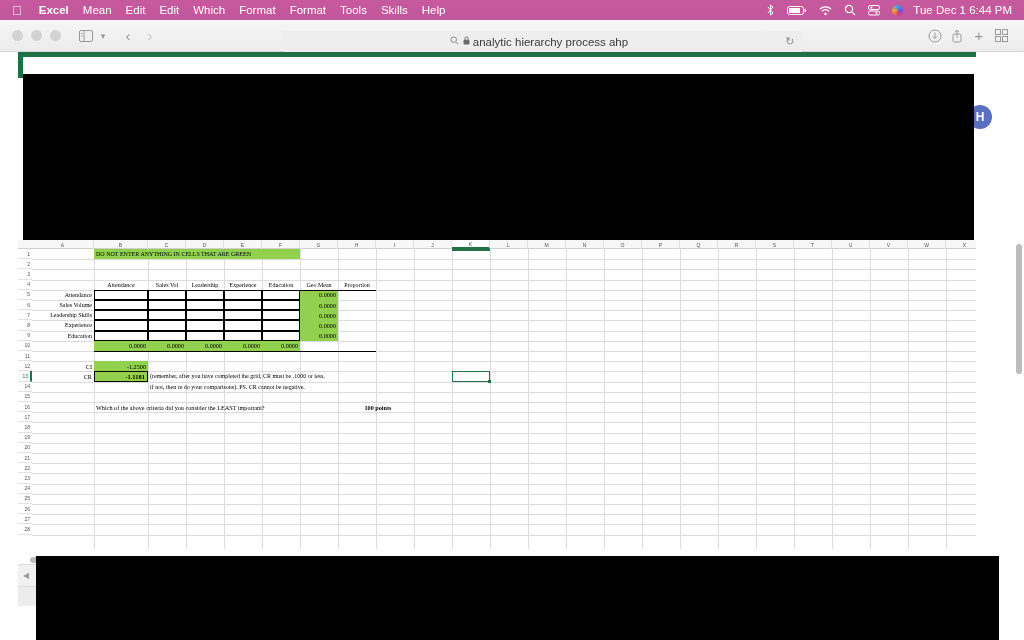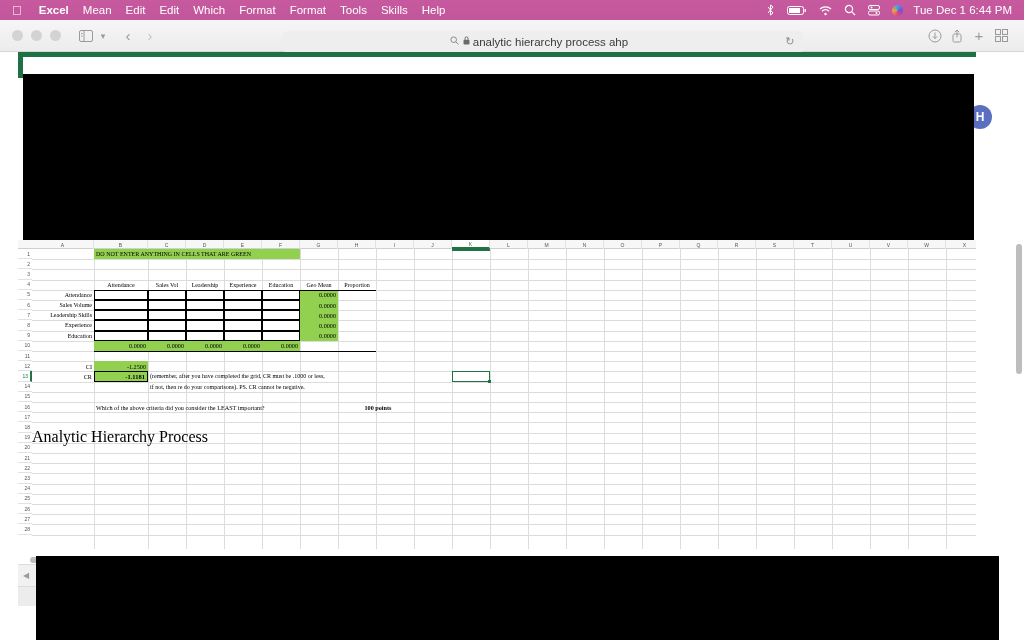--- a/index.html
+++ b/index.html
@@ -410,21 +410,20 @@
             <div class="gl h" style="top: 102px; left: 62px; width: 282px; height: 1.3px; background: rgb(0, 0, 0);"></div>
             <div class="gl h" style="top: 40.8px; left: 268px; width: 76px; height: 1px; background: rgb(0, 0, 0);"></div>
             <div class="cellbox r" style="left: 0px; top: 112.2px; width: 62px; height: 10.2px; font-size: 6.2px;">CI</div>
             <div class="cellbox r green" style="left: 62px; top: 112.2px; width: 54px; height: 10.2px; font-size: 6.2px;">-1.2500</div>
             <div class="cellbox r" style="left: 0px; top: 122.4px; width: 62px; height: 10.2px; font-size: 6.2px;">CR</div>
             <div class="cellbox r green bold" style="left: 62px; top: 122.4px; width: 54px; height: 10.2px; font-size: 6.5px; border: 1.4px solid rgb(0, 0, 0);">-1.1181</div>
             <div class="cellbox l" style="left: 116px; top: 122.4px; width: 300px; height: 10.2px; font-size: 6px;">(remember, after you have completed the grid, CR must be .1000 or less,</div>
             <div class="cellbox l" style="left: 116px; top: 132.6px; width: 300px; height: 10.2px; font-size: 6px;">if not, then re do your comparisons). PS. CR cannot be negative.</div>
             <div class="cellbox l" style="left: 62px; top: 153px; width: 260px; height: 10.2px; font-size: 6.2px;">Which of the above criteria did you consider the LEAST important?</div>
             <div class="cellbox c bold" style="left: 316px; top: 153px; width: 60px; height: 10.2px; font-size: 6.2px;">100 points</div>
-            <div class="bigtitle" style="left: 0px; top: 178.6px;">Analytic Hierarchy Process</div>
             <div class="seloutline" style="left: 420px; top: 122.4px; width: 38px; height: 10.2px;"></div>
             <div class="selhandle" style="left: 456px; top: 130.6px;"></div>
             <div style="position: absolute; left: 420px; top: 0px; width: 38px; height: 1.5px; background: rgb(33, 115, 70);"></div>
           </div>
       </div>
 
       <div class="vscroll" style="top:192px;height:130px;"></div>
       <div class="hscroll" style="left:30px;top:505px;width:730px;"></div>
 
       <div class="tabbar">

